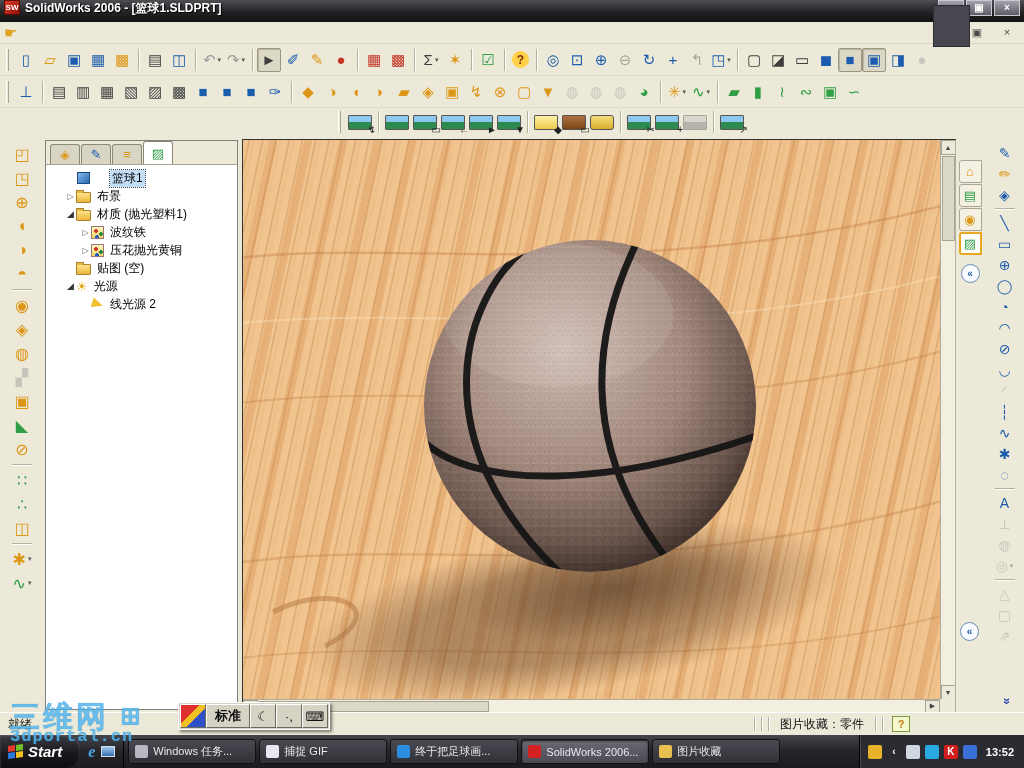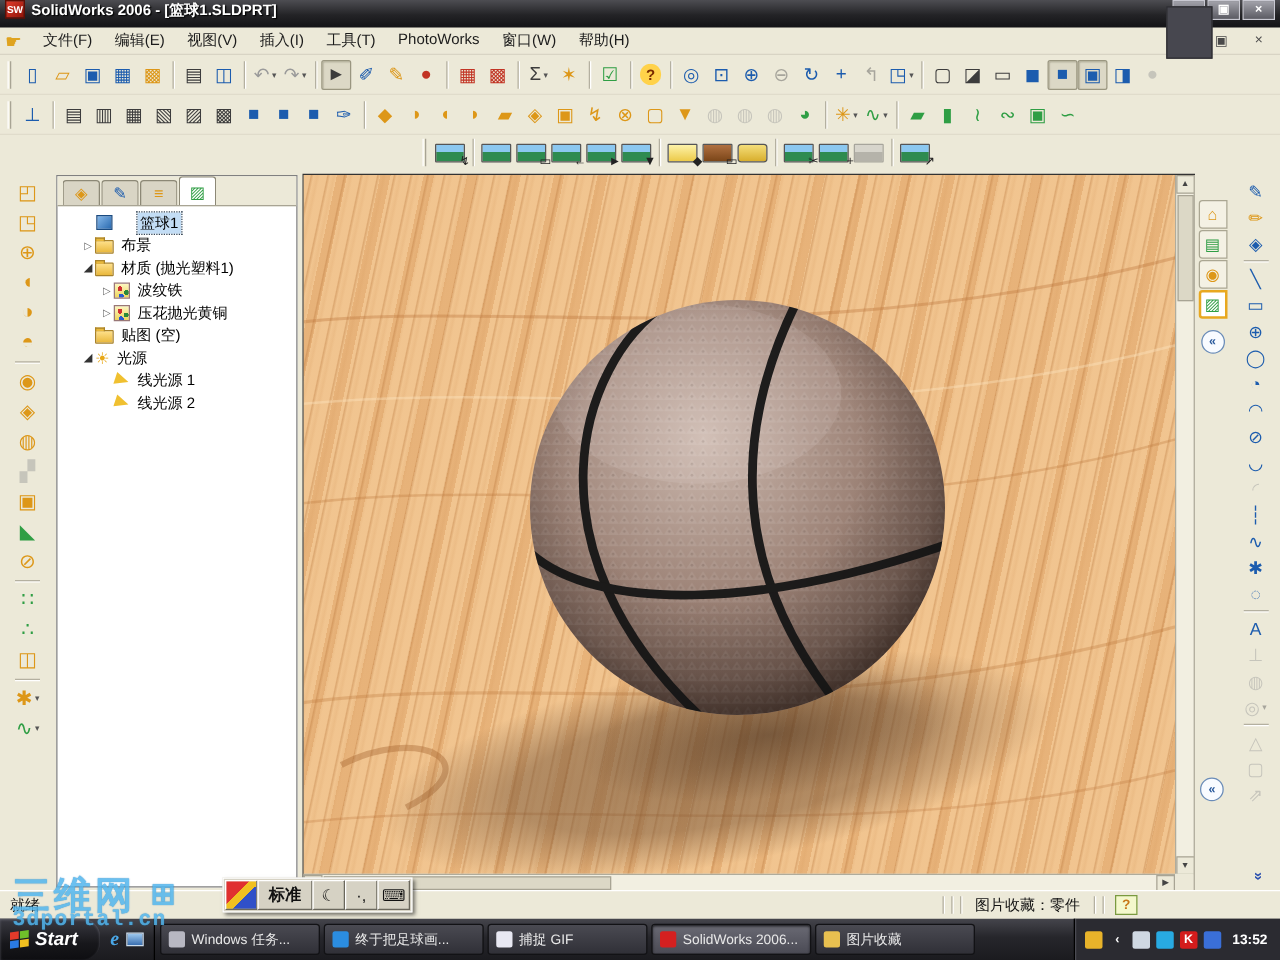--- a/index.html
+++ b/index.html
@@ -190,30 +190,20 @@
     <span class="wcontrols" id="wcontrols">
         <span class="wbtn">▁</span>
         <span class="wbtn">▣</span>
         <span class="wbtn">×</span>
       </span>
   </div>
   <div class="artifact"></div>
 
   <div class="menubar">
     <span class="handicon">☛</span>
-    <nav id="menus" style="display:flex;">
-        <span class="mi">文件(F)</span>
-        <span class="mi">编辑(E)</span>
-        <span class="mi">视图(V)</span>
-        <span class="mi">插入(I)</span>
-        <span class="mi">工具(T)</span>
-        <span class="mi">PhotoWorks</span>
-        <span class="mi">窗口(W)</span>
-        <span class="mi">帮助(H)</span>
-      </nav>
     <span class="mdicontrols" id="mdic">
         <span class="mdib">▁</span>
         <span class="mdib">▣</span>
         <span class="mdib">×</span>
       </span>
   </div>
 
   <div class="tb tb1">
     <span class="grip"></span>
     <span class="iconrow">
@@ -416,25 +406,20 @@
         </div>
         <div class="trow" style="padding-left: 17px;">
           <span class="exp"></span>
           <span class="i-folder"></span>
           <span class="tlabel">贴图 (空)</span>
         </div>
         <div class="trow" style="padding-left: 17px;">
           <span class="exp open">◢</span>
           <span class="i-lightfolder">☀</span>
           <span class="tlabel">光源</span>
-        </div>
-        <div class="trow" style="padding-left: 32px;">
-          <span class="exp"></span>
-          <span class="i-dirlight"></span>
-          <span class="tlabel">线光源 1</span>
         </div>
         <div class="trow" style="padding-left: 32px;">
           <span class="exp"></span>
           <span class="i-dirlight"></span>
           <span class="tlabel">线光源 2</span>
         </div>
       </div>
   </div>
 
   <div class="view-frame">
@@ -601,26 +586,26 @@
     <div class="qlaunch">
       <span class="qie">e</span>
       <span class="qdesk"></span>
     </div>
     <div class="taskbtns" id="taskbtns">
         <span class="taskbtn">
           <span class="tbic" style="background: rgb(184, 184, 194);"></span>
           <span>Windows 任务...</span>
         </span>
         <span class="taskbtn">
+          <span class="tbic" style="background: rgb(232, 232, 242);"></span>
+          <span>捕捉 GIF</span>
+        </span>
+        <span class="taskbtn">
           <span class="tbic" style="background: rgb(43, 141, 224);"></span>
           <span>终于把足球画...</span>
-        </span>
-        <span class="taskbtn">
-          <span class="tbic" style="background: rgb(232, 232, 242);"></span>
-          <span>捕捉 GIF</span>
         </span>
         <span class="taskbtn active">
           <span class="tbic" style="background: rgb(212, 32, 32);"></span>
           <span>SolidWorks 2006...</span>
         </span>
         <span class="taskbtn">
           <span class="tbic" style="background: rgb(232, 192, 80);"></span>
           <span>图片收藏</span>
         </span>
       </div>

